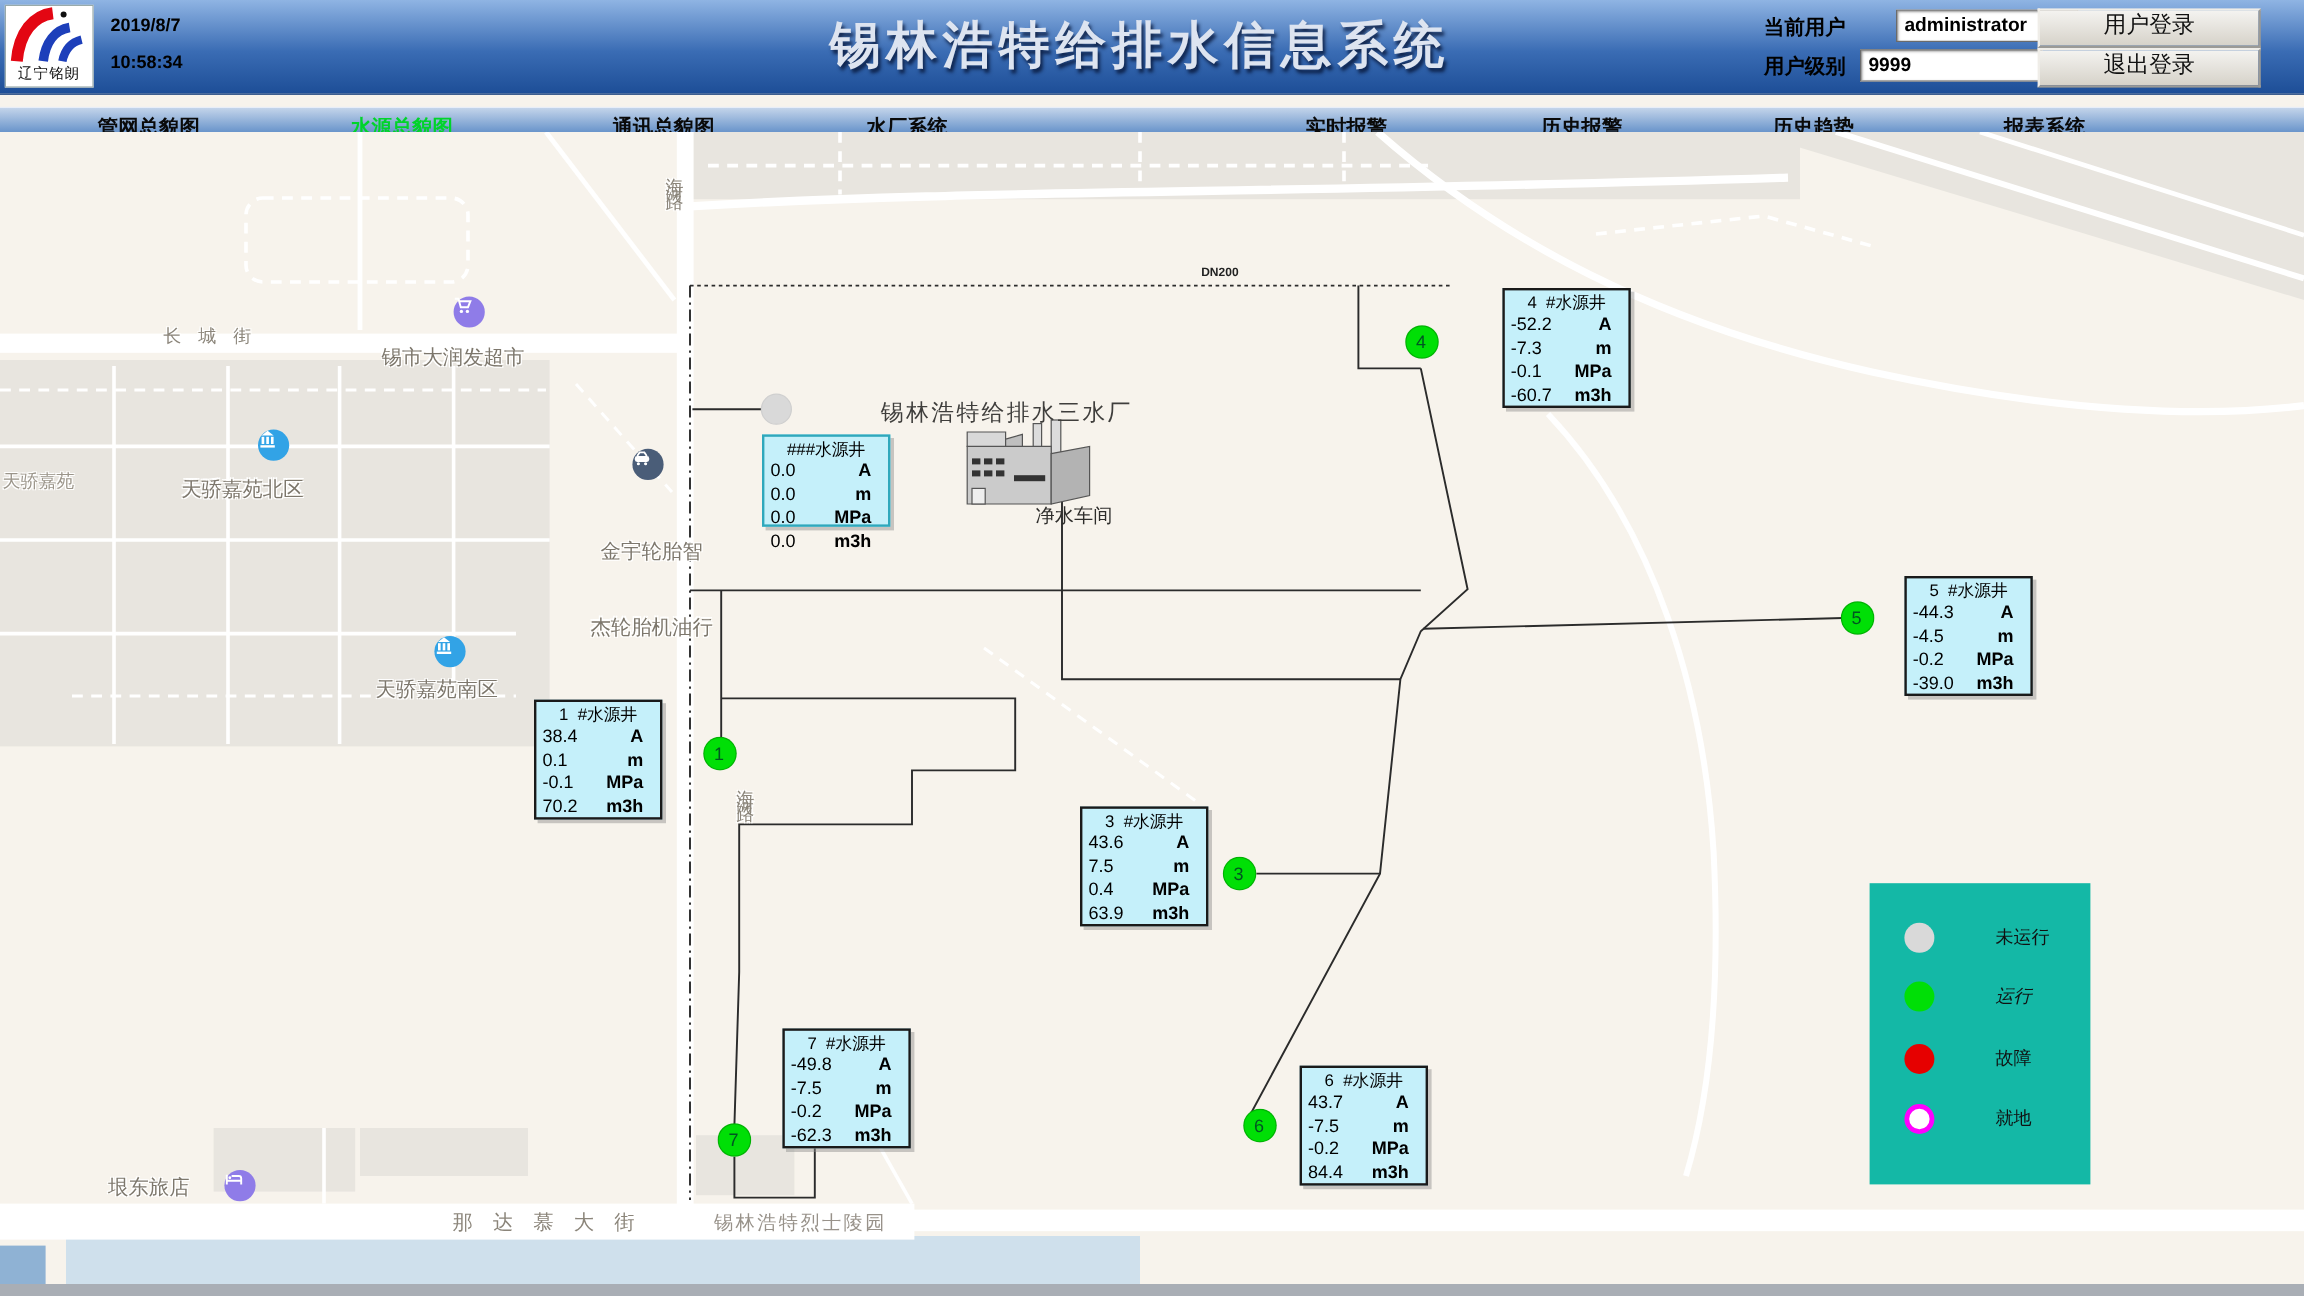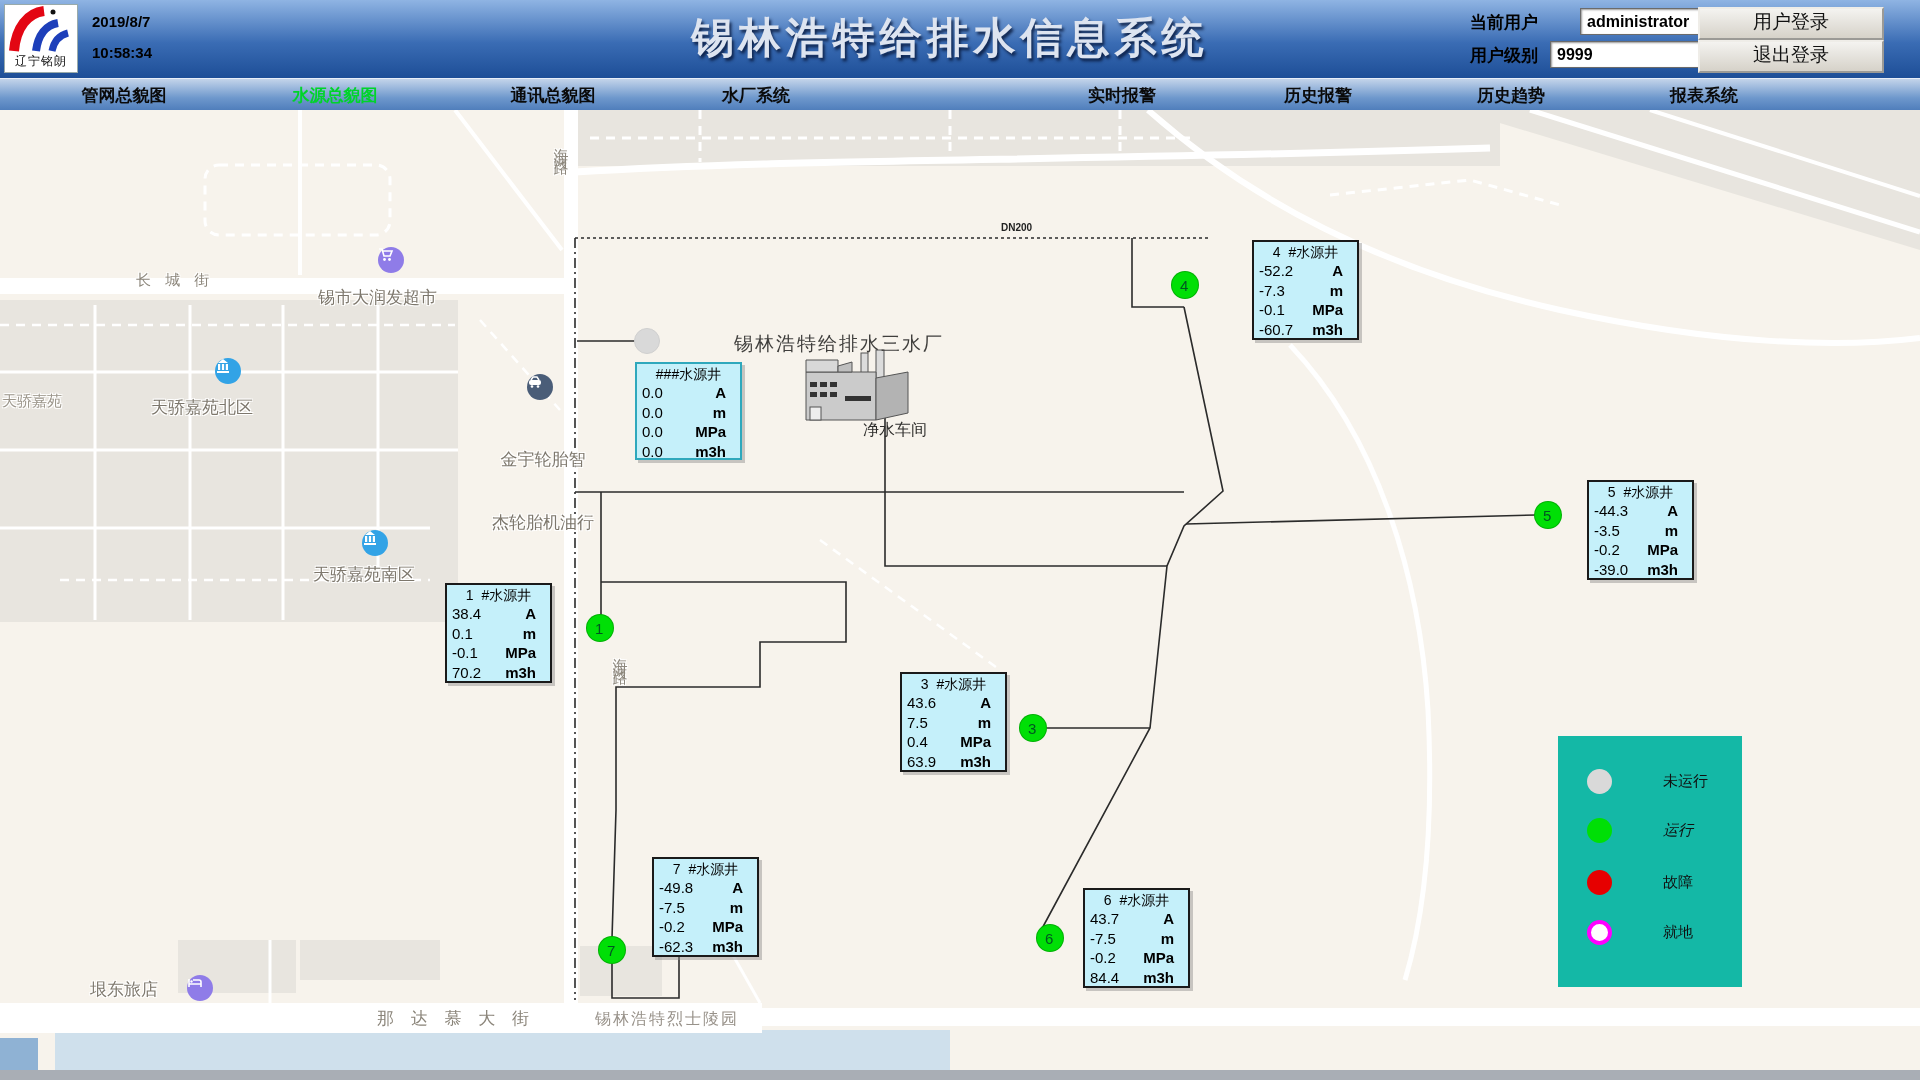--- a/index.html
+++ b/index.html
@@ -17,21 +17,21 @@
     font-size:42px;font-weight:bold;letter-spacing:5px;color:#dde4f0;
     text-shadow:2px 3px 3px rgba(8,25,60,.85);white-space:nowrap;}
   .user-label{position:absolute;color:#000;font-weight:bold;font-size:17px;}
   .user-input{position:absolute;width:138px;height:25px;background:#fff;border:1px solid #6b6b6b;
     box-shadow:inset 1px 1px 2px #999;font-weight:bold;font-size:16px;padding:0 6px;
     font-family:"Liberation Sans","DejaVu Sans",sans-serif;}
   .hbtn{position:absolute;width:182px;height:29px;background:linear-gradient(#f4f3f0,#d6d2c9);
     border:2px outset #efede8;font-size:19px;color:#111;text-align:center;line-height:25px;cursor:pointer;}
 
   
-  .navbar{position:absolute;left:0;top:78px;width:1920px;height:36px;
+  .navbar{position:absolute;left:0;top:89px;width:1920px;height:36px;
     background:linear-gradient(#c3d4ea,#6d97cc 60%,#4d7cba);border-top:1px solid #e8eef8;
     border-bottom:3px solid #16417f;box-sizing:border-box;}
   .nav-item{position:absolute;top:5px;transform:translateX(-50%);font-size:17px;font-weight:bold;
     color:#0a0a0a;white-space:nowrap;cursor:pointer;}
   .nav-item.active{color:#00d42a;}
 
   
   .map{position:absolute;left:0;top:110px;width:1920px;height:970px;background:#f7f3ec;overflow:hidden;}
   .map svg{position:absolute;left:0;top:0;}
   .maplbl{position:absolute;color:#8b857a;white-space:pre;
@@ -246,21 +246,21 @@
       <svg width="16" height="16" viewBox="0 0 16 16">
           <path d="M2,4 V12 M2,9 H14 M14,12 V7 a2,2 0 0 0 -2,-2 H6" stroke="#fff" stroke-width="1.6" fill="none"></path>
           <circle cx="4.5" cy="6.5" r="1.2" fill="#fff"></circle>
         </svg>
     </div>
 
     <div class="plant-title" style="left:734px;top:221px;">锡林浩特给排水三水厂</div>
     <div class="workshop" style="left:863px;top:310px;">净水车间</div>
     <div class="dn200" style="left:1001px;top:112px;">DN200</div>
 
-    <div class="wellbox teal" style="left:635px;top:252px;height:98px;">
+    <div class="wellbox teal" style="left:635px;top:252px;height:77px;">
       <div class="wb-title">###水源井</div>
       <div class="wb-row">
           <span class="wb-val">0.0</span>
           <span class="wb-unit">A</span>
         </div>
       <div class="wb-row">
           <span class="wb-val">0.0</span>
           <span class="wb-unit">m</span>
         </div>
       <div class="wb-row">
@@ -333,21 +333,21 @@
         </div>
     </div>
 
     <div class="wellbox" style="left:1587px;top:370px;">
       <div class="wb-title">5  #水源井</div>
       <div class="wb-row">
           <span class="wb-val">-44.3</span>
           <span class="wb-unit">A</span>
         </div>
       <div class="wb-row">
-          <span class="wb-val">-3.5</span>
+          <span class="wb-val">-4.5</span>
           <span class="wb-unit">m</span>
         </div>
       <div class="wb-row">
           <span class="wb-val">-0.2</span>
           <span class="wb-unit">MPa</span>
         </div>
       <div class="wb-row">
           <span class="wb-val">-39.0</span>
           <span class="wb-unit">m3h</span>
         </div>

